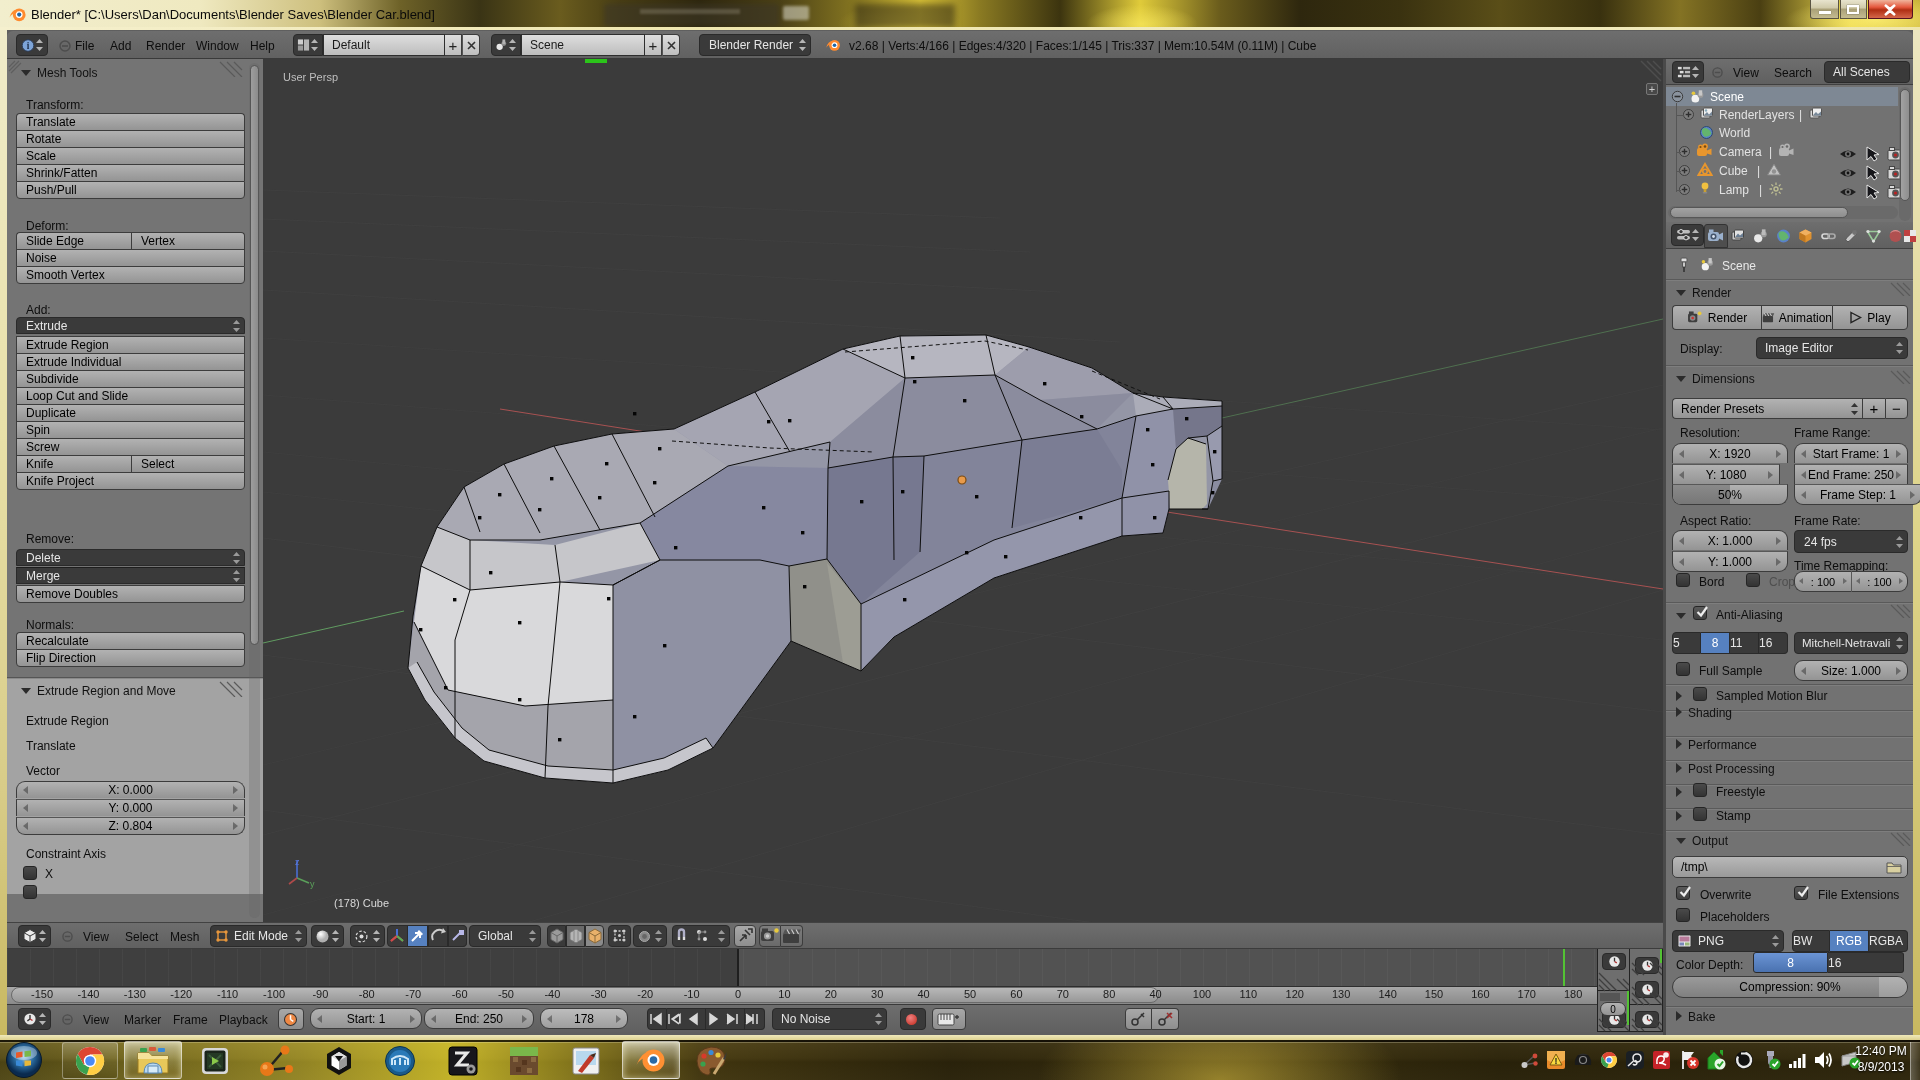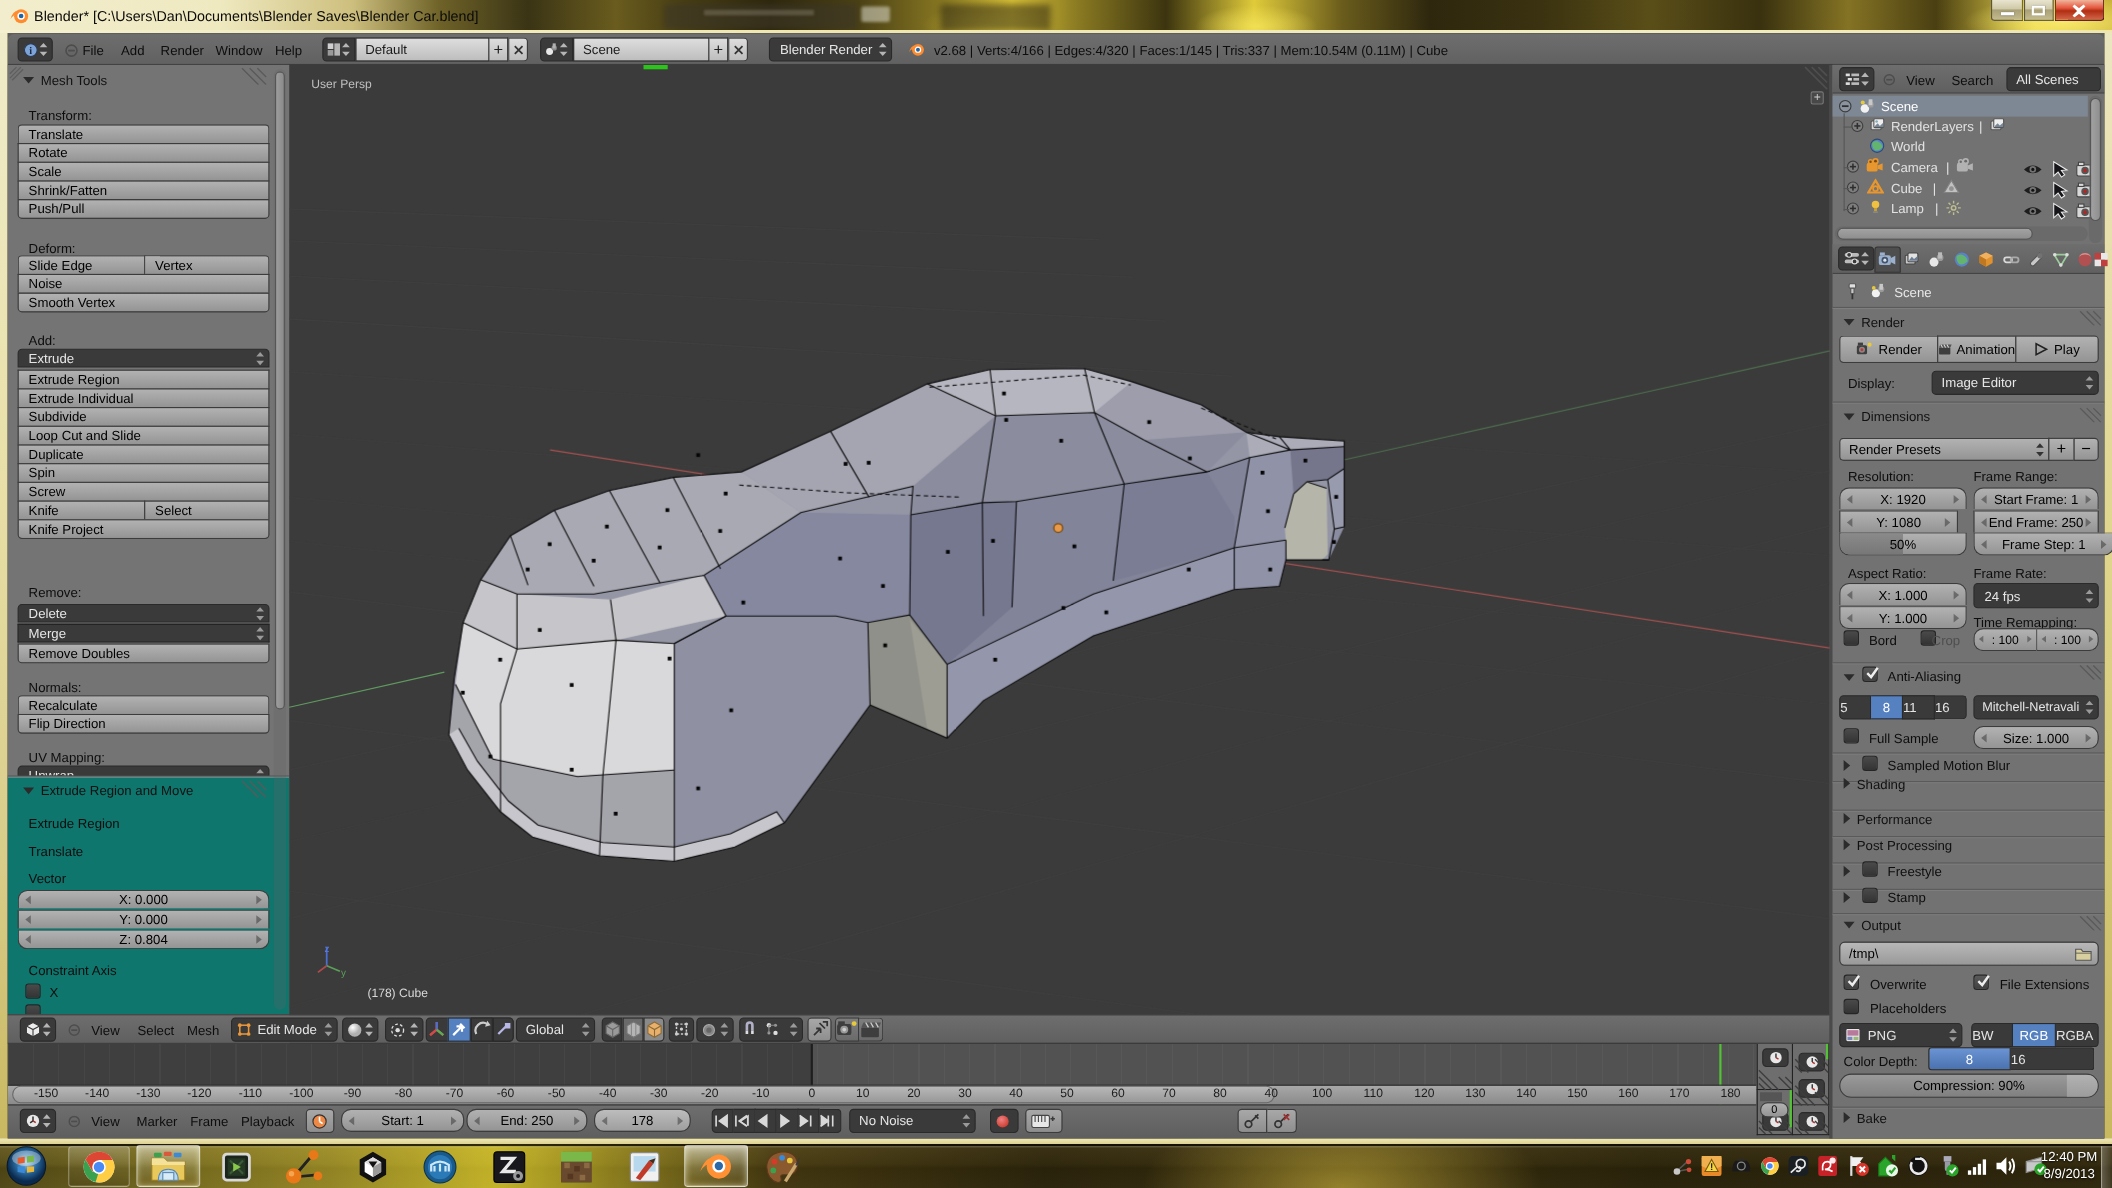--- a/index.html
+++ b/index.html
@@ -213,21 +213,21 @@
   <div class="btn pad" style="left:9px;top:526px;width:229px;height:18px;border-radius:0 0 4px 4px;">Remove Doubles</div>
   <div class="btn pad" style="left:9px;top:573px;width:229px;height:17px;border-radius:4px 4px 0 0;border-bottom:none;">Recalculate</div>
   <div class="btn pad" style="left:9px;top:590px;width:229px;height:18px;border-radius:0 0 4px 4px;">Flip Direction</div>
   <div class="dark pad" style="left:9px;top:637px;width:229px;height:10px;border-radius:4px 4px 0 0;padding-left:9px;overflow:hidden;">
       <span style="margin-top:8px;">Unwrap</span>
     <svg width="9" height="13" class="updn" style="margin-top:8px" viewBox="0 0 9 14">
         <path d="M4.5 1 L8 5 L1 5 Z" fill="#9a9a9a"></path>
       </svg>
     </div>
 
-  <div class="abs" style="left:0;top:647px;width:256px;height:216px;background:#0f766e;border-top:1px solid #8a8a8a;box-shadow:0 -1px 0 #555;">
+  <div class="abs" style="left:0;top:619px;width:256px;height:216px;background:#a3a3a3;border-top:1px solid #8a8a8a;box-shadow:0 -1px 0 #555;">
     <svg class="abs" style="left:200px;top:2px;" width="36" height="16" viewBox="0 0 36 16">
         <path d="M20 1 L35 16 M27 1 L35 9 M13 1 L28 16" stroke="#5a5a5a" stroke-width="1.2"></path>
       </svg>
   <div class="phdr" style="left:14px;top:5px;"><span class="tri-d"></span>Extrude Region and Move</div>
     <div class="lbl" style="left:19px;top:35px;">Extrude Region</div>
     <div class="lbl" style="left:19px;top:60px;">Translate</div>
     <div class="lbl" style="left:19px;top:85px;">Vector</div>
     <div class="btn ctr" style="left:9px;top:102px;width:229px;height:17px;border-radius:9px 9px 0 0;border-bottom:none;">X: 0.000<i class="arrL"></i><i class="arrR"></i></div>
     <div class="btn ctr" style="left:9px;top:120px;width:229px;height:17px;border-top:1px solid #555;border-bottom:none;">Y: 0.000<i class="arrL"></i><i class="arrR"></i></div>
     <div class="btn ctr" style="left:9px;top:138px;width:229px;height:18px;border-radius:0 0 9px 9px;border-top:1px solid #555;">Z: 0.804<i class="arrL"></i><i class="arrR"></i></div>
@@ -537,21 +537,21 @@
       <span style="margin-left:9px;">24 fps</span>
     <svg width="9" height="13" class="updn" viewBox="0 0 9 14">
         <path d="M4.5 1 L8 5 L1 5 Z" fill="#9a9a9a"></path>
         <path d="M4.5 13 L8 9 L1 9 Z" fill="#9a9a9a"></path>
       </svg>
     </div>
   <div class="lbl" style="left:128px;top:337px;">Time Remapping:</div>
   <div class="chk" style="left:10px;top:351px;"></div>
   <div class="lbl" style="left:33px;top:353px;">Bord</div>
   <div class="chk" style="left:80px;top:351px;"></div>
-  <div class="lbl" style="left:90px;top:353px;color:#4f4f4f;">Crop</div>
+  <div class="lbl" style="left:103px;top:353px;color:#4f4f4f;">Crop</div>
   <div class="btn ctr" style="left:128px;top:349px;width:57px;height:21px;border-radius:9px 0 0 9px;border-right:none;font-size:11px;">: 100<i class="arrL" style="border-width:3px 4px;left:4px;"></i><i class="arrR" style="border-width:3px 4px;right:4px;"></i></div>
   <div class="btn ctr" style="left:185px;top:349px;width:57px;height:21px;border-radius:0 9px 9px 0;border-left:1px solid #585858;font-size:11px;">: 100<i class="arrL" style="border-width:3px 4px;left:4px;"></i><i class="arrR" style="border-width:3px 4px;right:4px;"></i></div>
   <div class="sep" style="left:0px;top:380px;width:247px;"></div>
   <div class="phdr" style="left:10px;top:387px;"><span class="tri-d"></span></div>
   <div class="chk" style="left:27px;top:384px;background:linear-gradient(#5a5a5a,#404040);"></div>
   <svg class="abs" style="left:29px;top:383px;" width="14" height="14" viewBox="0 0 14 14">
       <path d="M2.5 7 L6 10.5 L12 2" stroke="#eee" stroke-width="2.2" fill="none"></path>
     </svg>
   <div class="lbl" style="left:50px;top:386px;">Anti-Aliasing</div>
   <div class="dark ctr" style="left:6px;top:410px;width:29px;height:22px;border-radius:4px 0 0 4px;">5</div>

